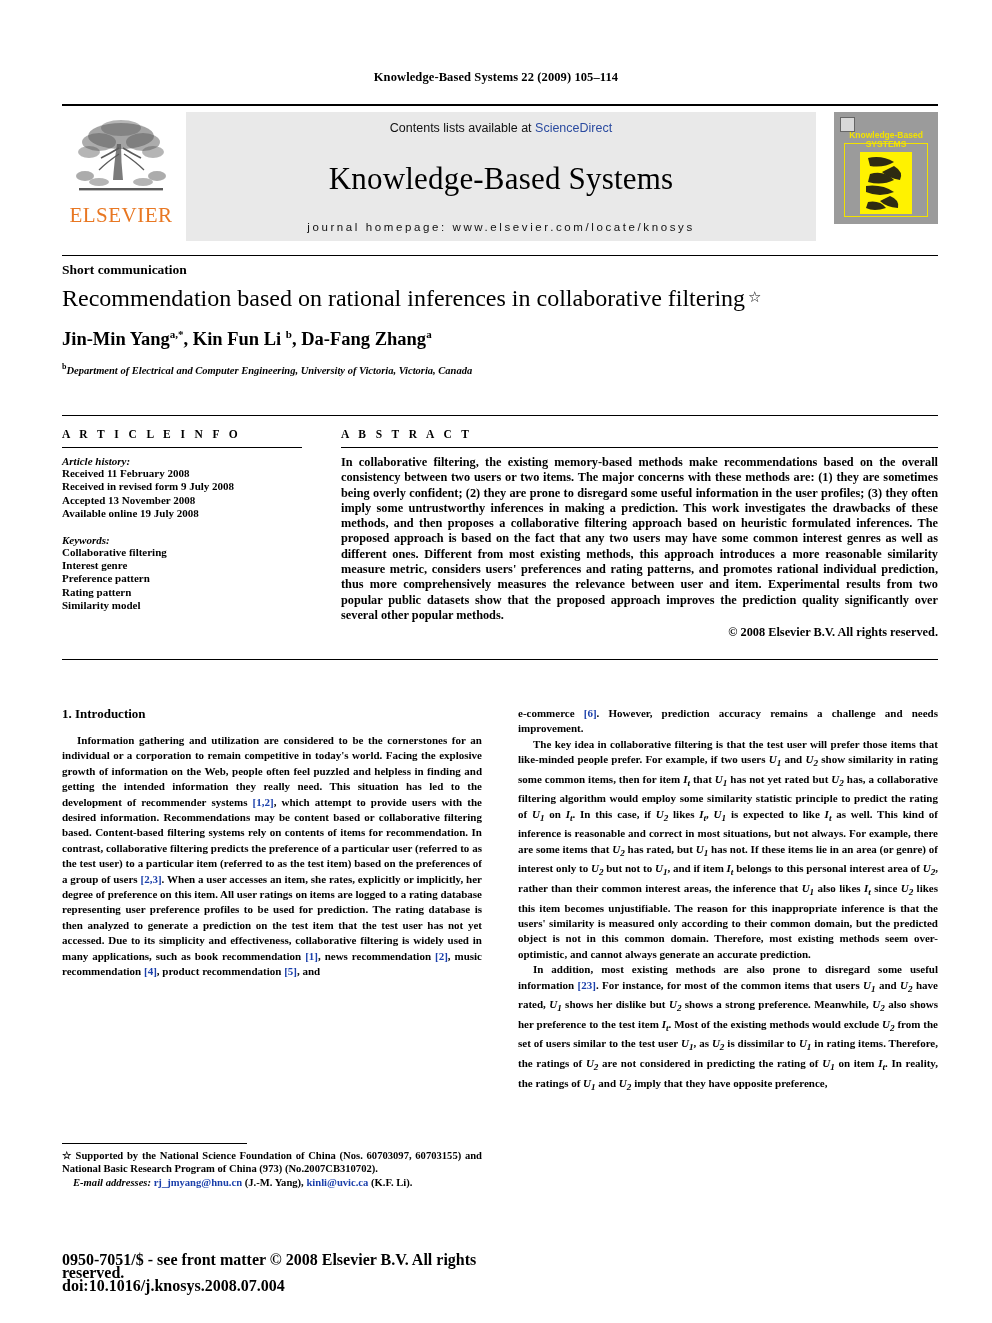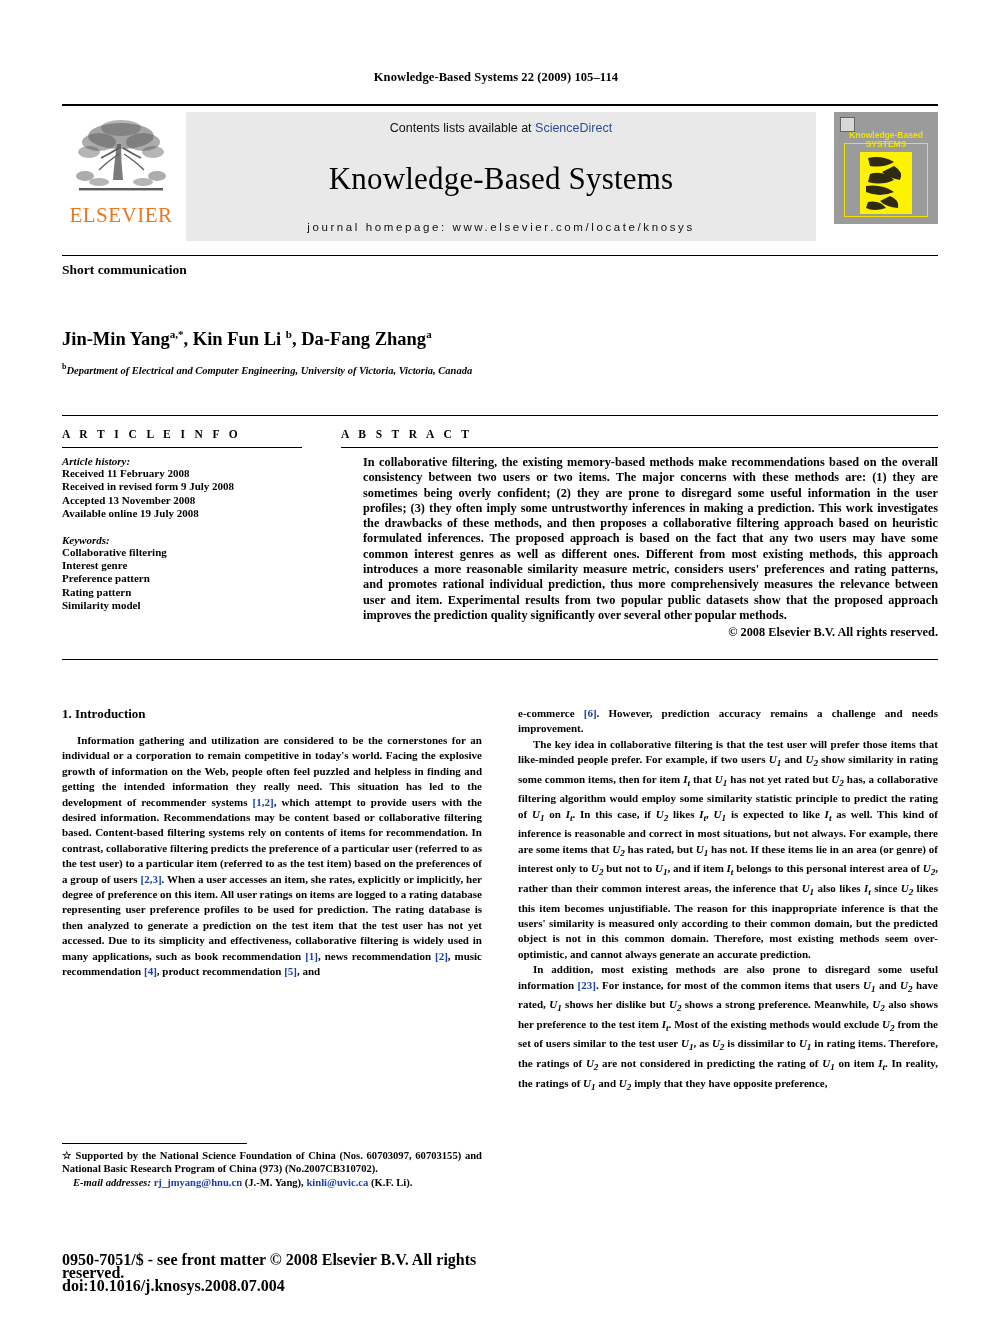--- a/index.html
+++ b/index.html
@@ -229,21 +229,20 @@
   .kw-label {
     font-style: italic;
     font-weight: bold;
     font-size: 11px;
   }
   .abstract-text {
     font-size: 12.3px;
     line-height: 15.3px;
     text-align: justify;
     font-weight: bold;
-    margin-left: 22px;
   }
   .copyright {
     text-align: right;
     font-size: 12.3px;
     font-weight: bold;
     margin-top: 2px;
   }
   .info-rule-bot {
     position: absolute;
     top: 659px;
@@ -380,20 +379,23 @@
           </svg>
         </div>
       </div>
     </div>
 
   </div>
 
   <div class="type-rule"></div>
   <div class="article-type">Short communication</div>
 
+  <h1 class="title">
+    <span>Recommendation based on rational inferences in collaborative filtering</span><span class="star-mark">☆</span>
+  </h1>
 
   <div class="authors">
     <span>Jin-Min Yang</span><sup>a,*</sup><span>, Kin Fun Li </span><sup>b</sup><span>, Da-Fang Zhang</span><sup>a</sup>
   </div>
 
   <div class="affiliations">
     <div><sup>b</sup><span>Department of Electrical and Computer Engineering, University of Victoria, Victoria, Canada</span></div>
   </div>
 
   <div class="info-rule-top"></div>

